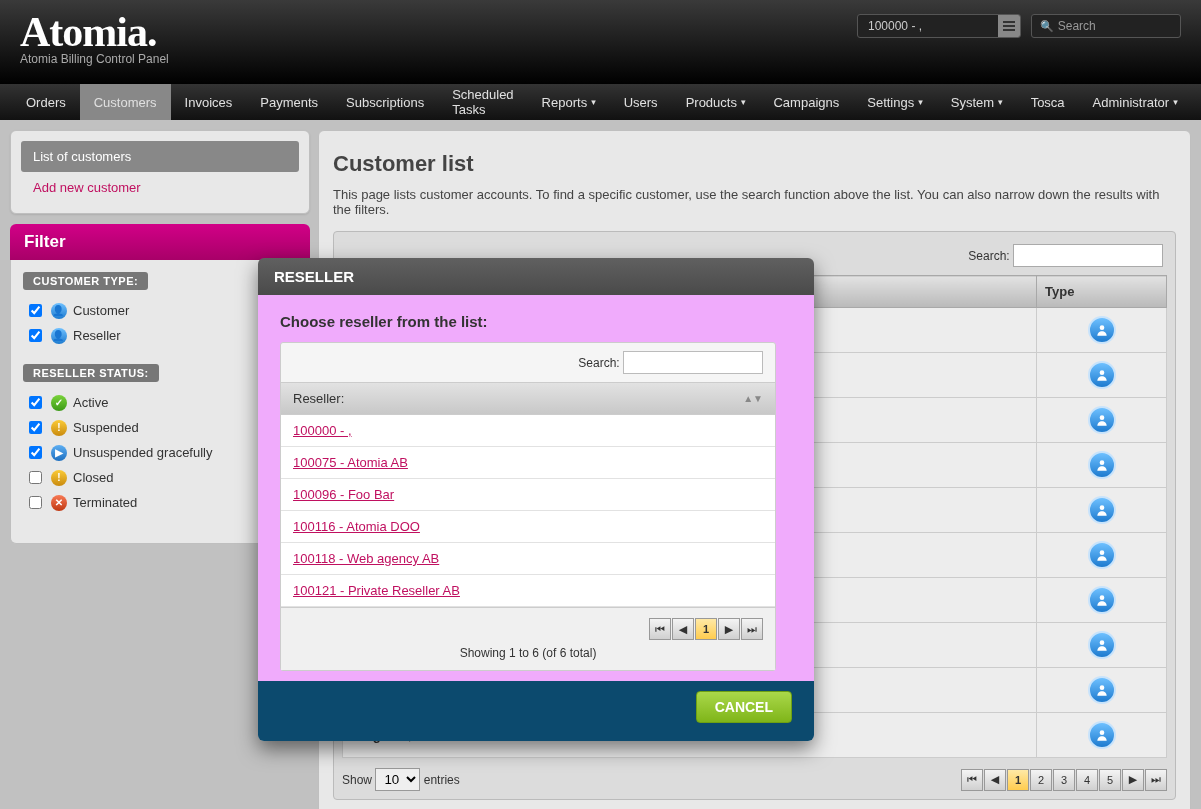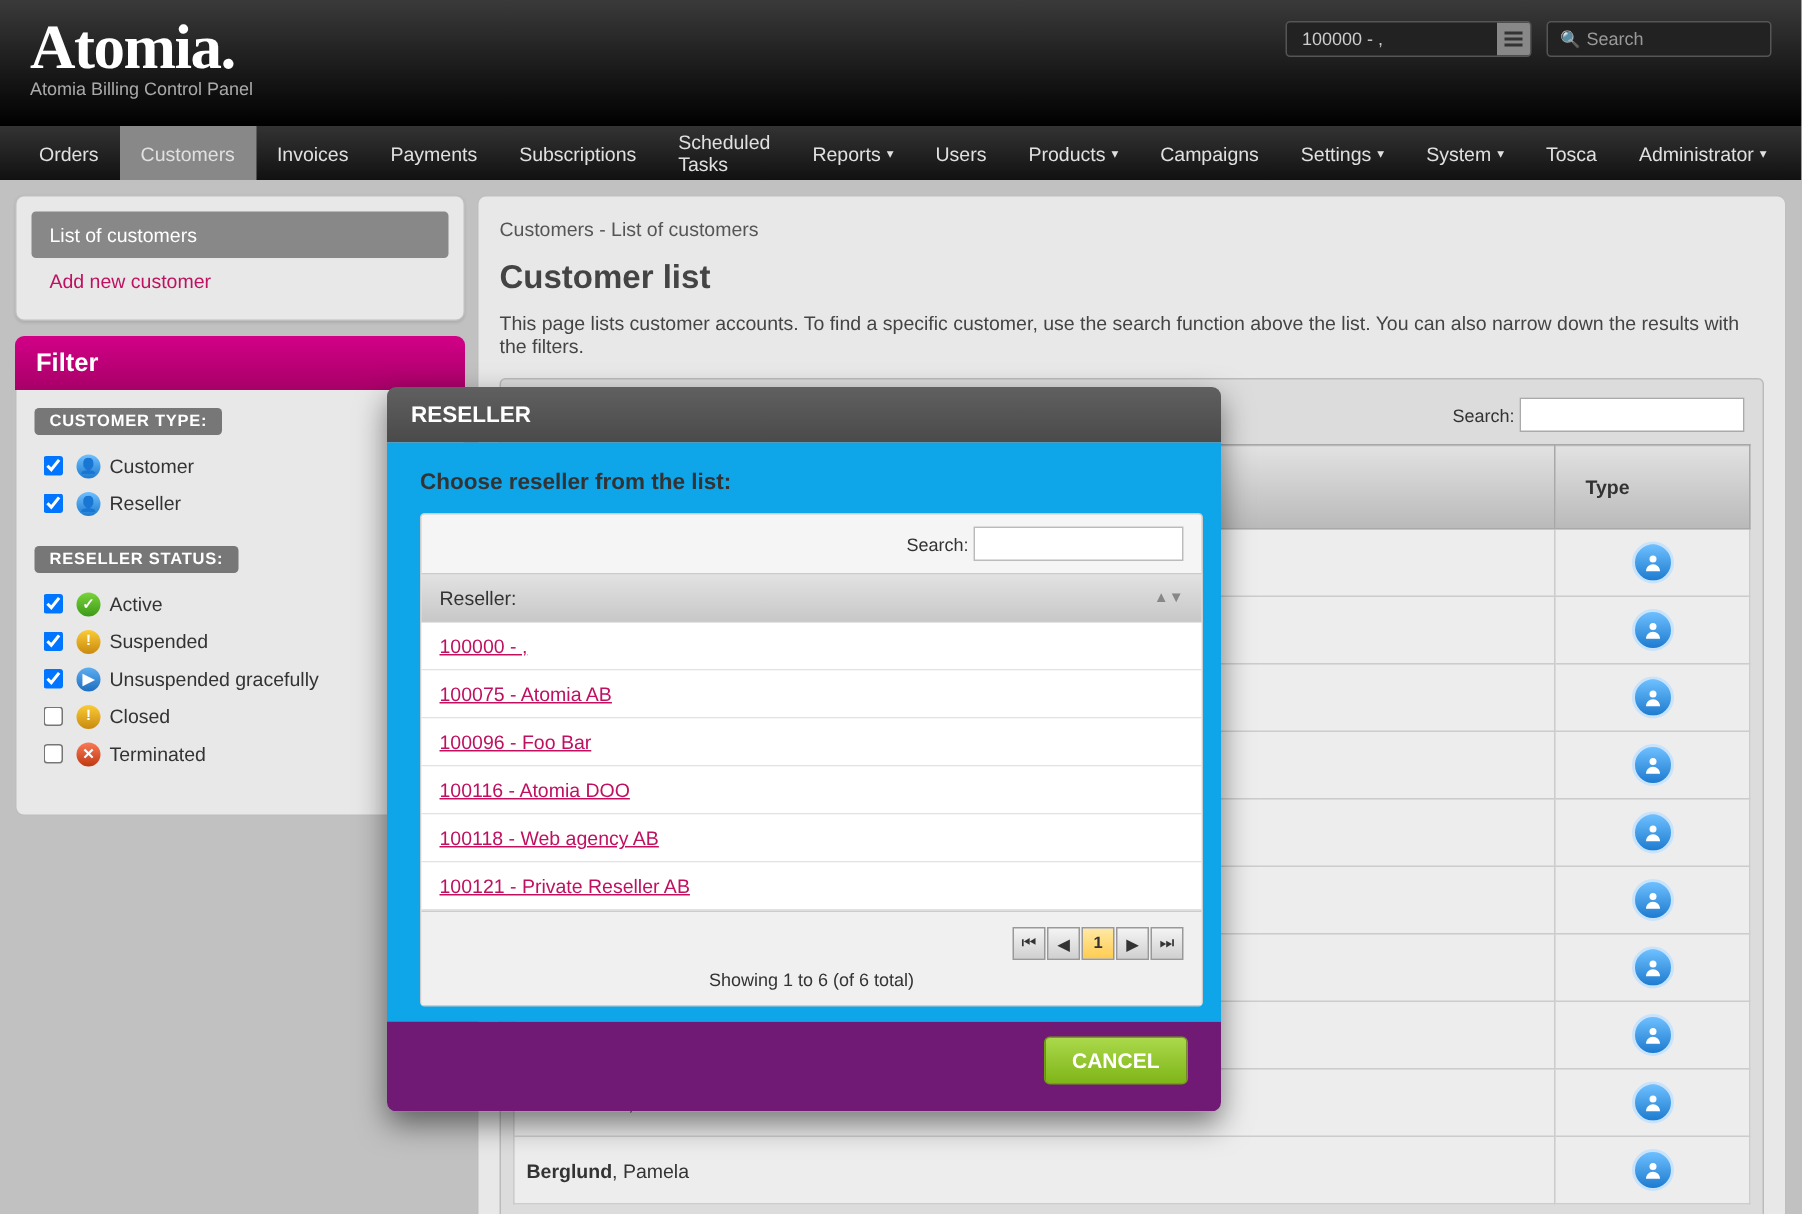--- a/index.html
+++ b/index.html
@@ -45,44 +45,44 @@
 .ic-close{ background:linear-gradient(to bottom,#f87a55,#c03812);}
 
 .rpanel { background:#e8e8e8; border:1px solid #bfbfbf; border-radius:6px; padding:14px;}
 .bc { font-size:13px; color:#555; margin-bottom:12px;}
 .pg-title { font-size:22px; font-weight:bold; color:#444; margin:6px 0 10px 0;}
 .pg-desc { font-size:13px; color:#444; margin-bottom:14px;}
 .tbl-panel { background:#dcdcdc; border:1px solid #bbb; border-radius:4px; padding:8px;}
 .tbl-search { text-align:right; font-size:12px; padding:4px 4px 8px 0;}
 .tbl-search input { border:1px solid #aaa; padding:3px; width:150px;}
 table.data { width:100%; border-collapse:collapse; font-size:13px;}
-table.data th { background:linear-gradient(to bottom,#e2e2e2,#b9b9b9); padding:20px; text-align:left; border:1px solid #a8a8a8; color:#333;}
+table.data th { background:linear-gradient(to bottom,#e2e2e2,#b9b9b9); padding:8px; text-align:left; border:1px solid #a8a8a8; color:#333;}
 table.data td { padding:8px; border:1px solid #ccc; background:#ededed; color:#333; }
 table.data td .s { font-weight:bold; }
 .avatar { width:28px;height:28px;border-radius:50%;background:linear-gradient(to bottom,#6ec0ff,#1e7bcf); display:inline-flex; align-items:center; justify-content:center; border:2px solid #c8e3fb;}
 .tbl-foot { display:flex; justify-content:space-between; align-items:center; padding-top:10px; font-size:12px; color:#333;}
 .pager { display:flex; gap:1px; }
 .pbtn { width:22px; height:22px; background:linear-gradient(to bottom,#f4f4f4,#d0d0d0); border:1px solid #999; display:flex; align-items:center; justify-content:center; font-size:11px; cursor:pointer;}
 .pbtn.curr { background:linear-gradient(to bottom,#ffe9a6,#ffcc4f); font-weight:bold;}
 select.entries { border:1px solid #999; padding:2px 4px; }
 
 .modal-wrap { position:absolute; left:258px; top:258px; width:556px; box-shadow:0 8px 20px rgba(0,0,0,.5); border-radius:6px; overflow:hidden;}
 .modal-head { background:linear-gradient(to bottom,#606060,#4a4a4a); color:#fff; font-weight:bold; padding:10px 16px; font-size:15px;}
-.modal-body { background:#0ea5e9; padding:18px 12px 10px 22px;}
+.modal-body { background:#f0abfc; padding:18px 38px 10px 22px;}
 .modal-body h3 { margin:0 0 12px 0; font-size:15px;}
 .inner { background:#f5f5f5; border:1px solid #ccc; border-radius:3px; }
 .inner-search { text-align:right; padding:8px 12px; font-size:12px;}
 .inner-search input { border:1px solid #bbb; padding:3px; width:140px;}
 .inner-head { background:linear-gradient(to bottom,#e2e2e2,#c8c8c8); padding:8px 12px; font-weight:normal; border-top:1px solid #ccc; border-bottom:1px solid #ccc; font-size:13px; position:relative;}
 .sort-ind { position:absolute; right:12px; top:10px; font-size:10px; color:#888;}
 .inner-list div { padding:8px 12px; border-bottom:1px solid #e2e2e2; background:#fff;}
 .inner-list div a { color:#c01060; text-decoration:underline; cursor:pointer; font-size:13px;}
 .inner-foot { padding:10px 12px; text-align:right; background:#f0f0f0; border-top:1px solid #ccc;}
 .inner-foot .info { text-align:center; font-size:12px; color:#333; margin-top:6px;}
-.modal-foot { background:#701a75; padding:10px 22px 18px 34px; text-align:right;}
+.modal-foot { background:#0c4a6e; padding:10px 22px 18px 34px; text-align:right;}
 .btn-cancel { background:linear-gradient(to bottom,#aad84a,#7fb519); color:#fff; font-weight:bold; border:1px solid #6fa012; padding:7px 18px; border-radius:4px; cursor:pointer; font-size:14px;}
 </style>
 </head>
 <body>
 
 <div class="topbar">
   <div class="logo-wrap">
     <div class="logo-main">Atomia.</div>
     <div class="logo-sub">Atomia Billing Control Panel</div>
   </div>
@@ -202,21 +202,20 @@
               <span class="ic ic-close">✕</span>
               <span>Terminated</span>
             </label>
           </div>
       </div>
     </div>
   </div>
 
   <div class="right">
     <div class="rpanel">
-      <div class="bc">Customers - List of customers</div>
       <div class="pg-title">Customer list</div>
       <div class="pg-desc">This page lists customer accounts. To find a specific customer, use the search function above the list. You can also narrow down the results with the filters.</div>
 
       <div class="tbl-panel">
         <div class="tbl-search">
           <span>Search:</span>
           <input type="text" style="">
         </div>
         <table class="data">
           <thead>

